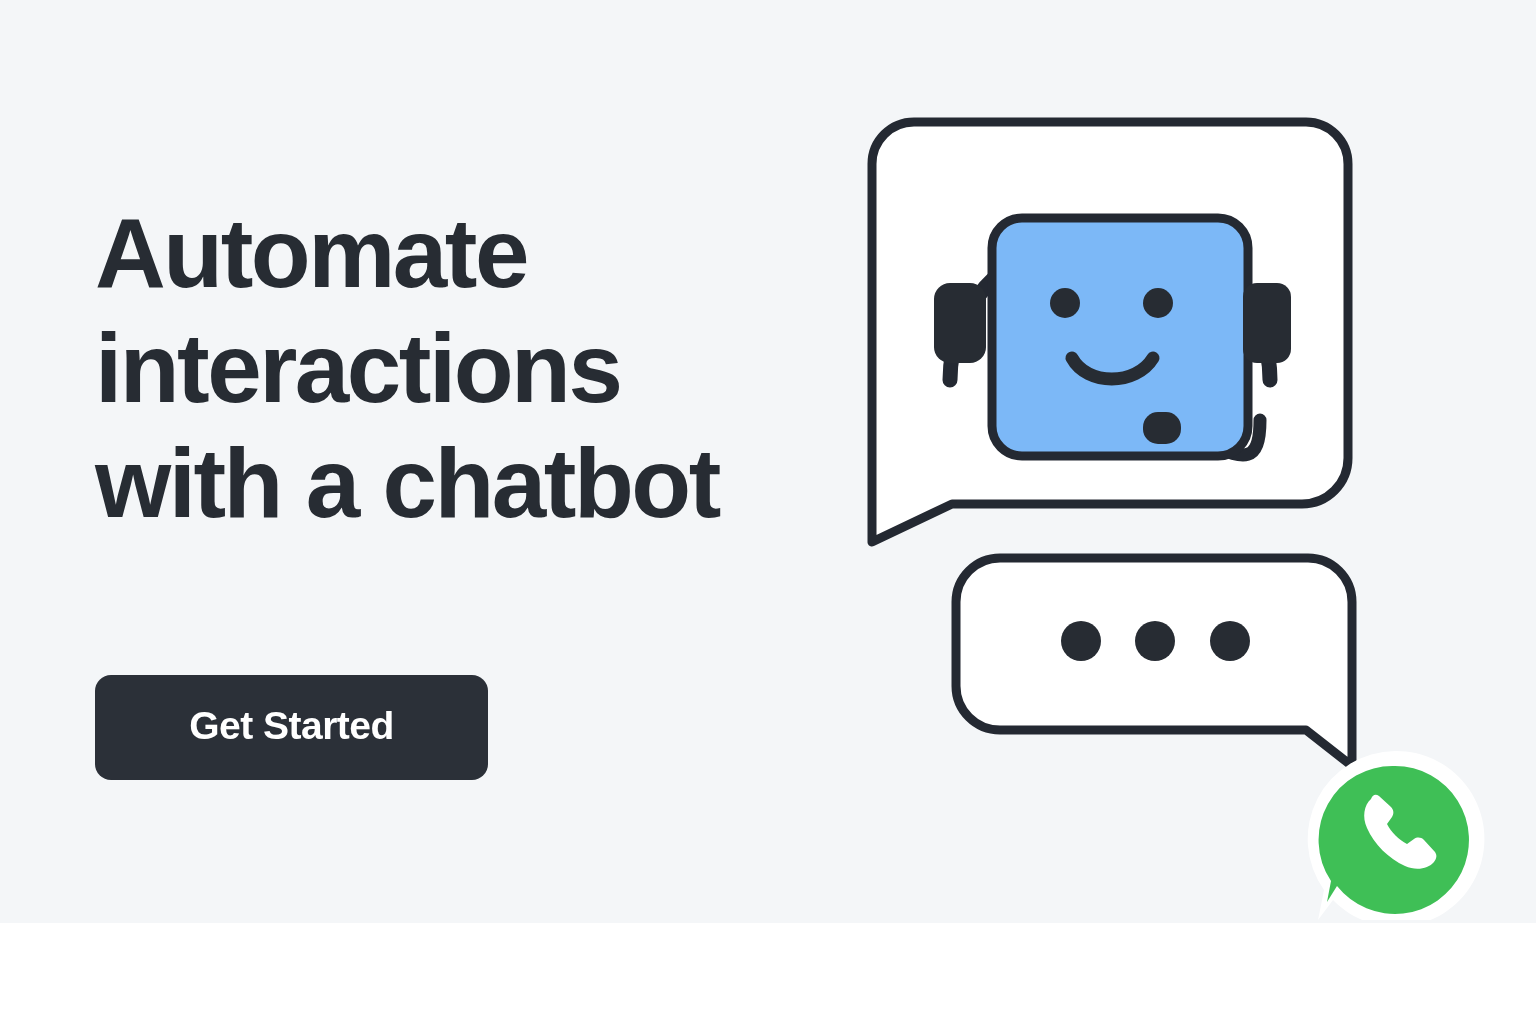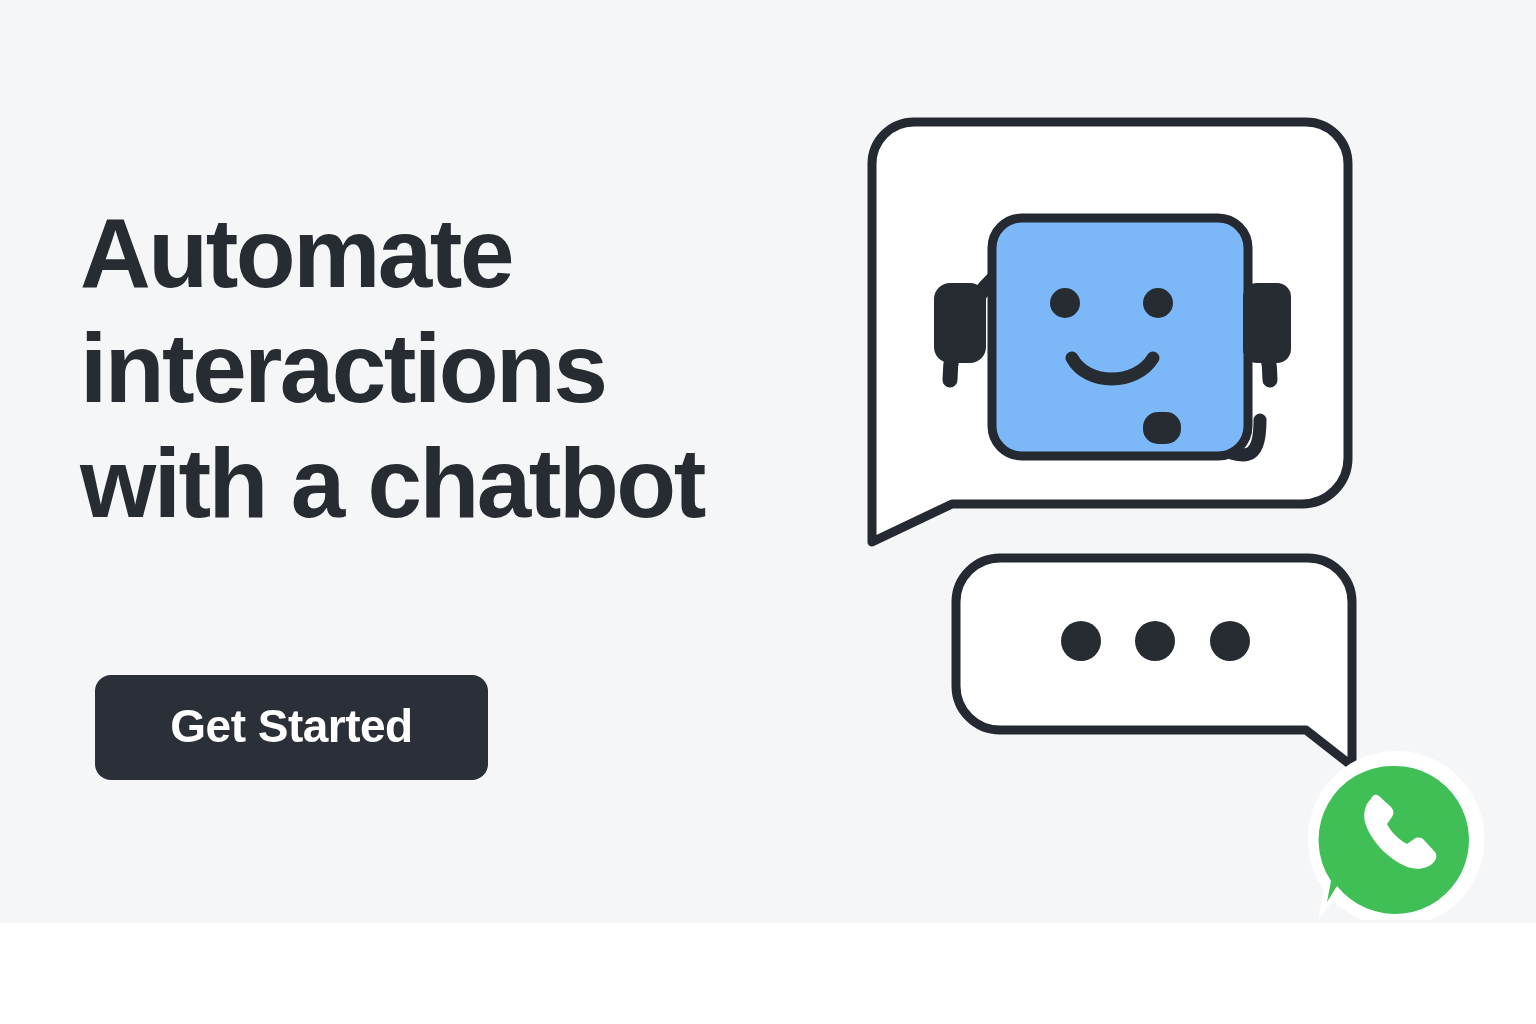--- a/index.html
+++ b/index.html
@@ -17,41 +17,41 @@
   
   .panel {
     position:absolute;
     left:0; top:0;
     width:1536px; height:923px;
     background:#f4f6f8;
   }
   
   .copy {
     position:absolute;
-    left:80px; top:196px;
+    left:95px; top:196px;
     width:760px;
   }
   .headline {
     font-size:98px;
     line-height:115px;
     font-weight:700;
     letter-spacing:-2.5px;
     color:#272c33;
     white-space:pre-line;
   }
   .cta {
     position:absolute;
     left:95px; top:675px;
     width:393px; height:105px;
     background:#2b3038;
     border:none;
     border-radius:16px;
     color:#ffffff;
     font-family:"Liberation Sans", sans-serif;
-    font-size:46px;
+    font-size:39px;
     font-weight:700;
     letter-spacing:-0.5px;
     cursor:pointer;
     display:flex;
     align-items:center;
     justify-content:center;
     padding-bottom:4px;
   }
   
   .art {

